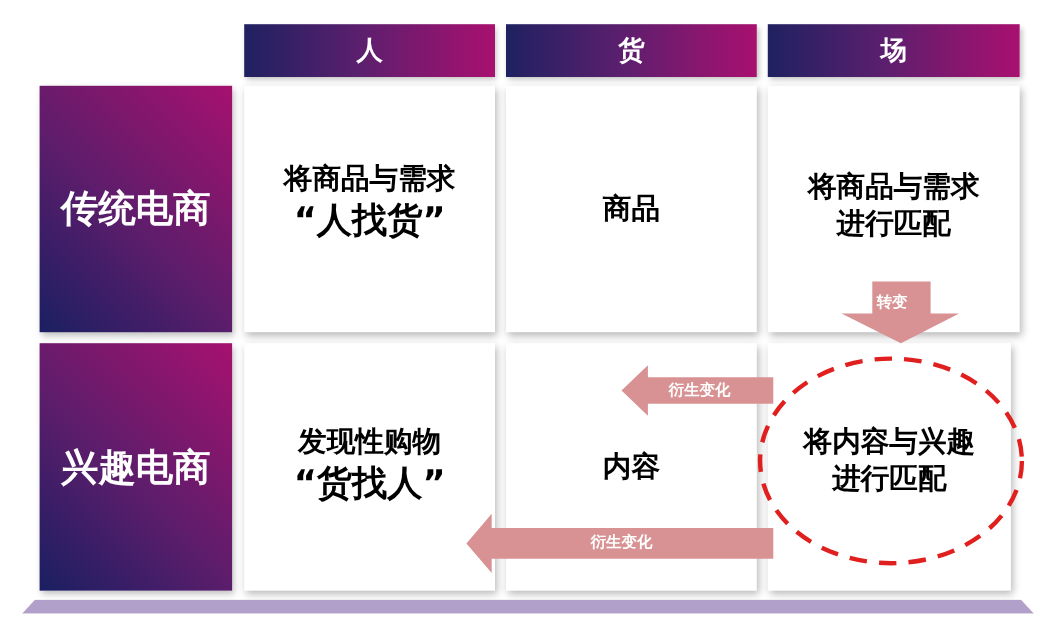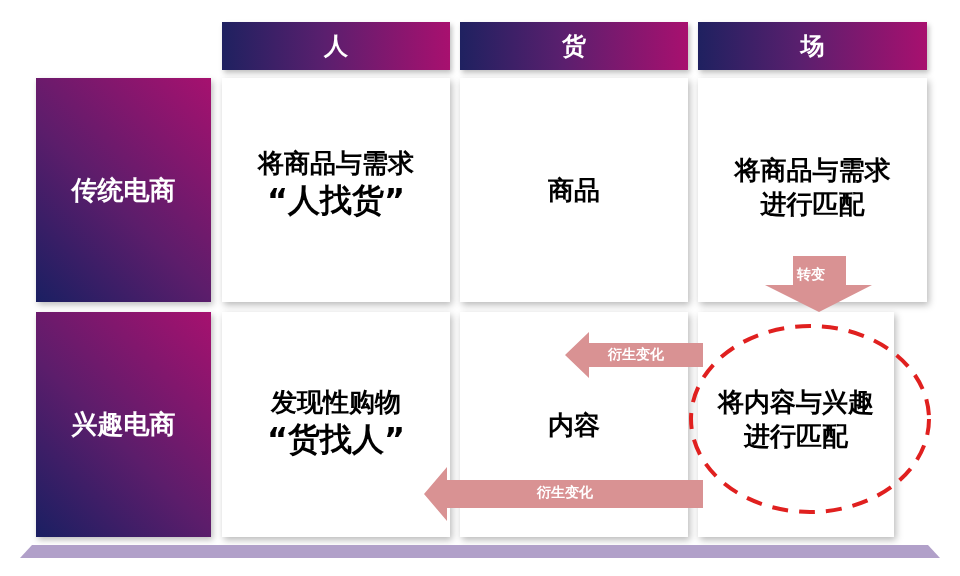--- a/index.html
+++ b/index.html
@@ -5,21 +5,21 @@
   html, body { margin:0; padding:0; }
   body { width:960px; height:576px; position:relative; background:#ffffff; overflow:hidden;
          font-family: "DejaVu Sans", "Liberation Sans", sans-serif; }
   .hdr { position:absolute; top:22px; height:48px;
          background: linear-gradient(90deg, #1f2160 0%, #5a1f6e 45%, #a8106f 100%);
          color:#fff; font-weight:bold; font-size:24px;
          display:flex; align-items:center; justify-content:center;
          box-shadow: 2px 3px 5px rgba(0,0,0,0.25); }
   .rowlabel { position:absolute; left:36px; width:175px;
          background: linear-gradient(45deg, #1a1f62 0%, #5c1d6b 45%, #a6116f 100%);
-         color:#fff; font-weight:bold; font-size:26px;
+         color:#fff; font-weight:bold; font-size:34px;
          display:flex; align-items:center; justify-content:center;
          box-shadow: 2px 3px 6px rgba(0,0,0,0.25); }
   .cell { position:absolute; background:#fff;
           box-shadow: 2px 3px 7px rgba(0,0,0,0.28);
           display:flex; align-items:center; justify-content:center; text-align:center;
           color:#000; font-weight:bold; font-size:26px; line-height:34px; }
   .cell .big { font-size:32px; line-height:40px; }
   .bottombar { position:absolute; left:20px; top:545px; width:920px; height:13px; background:#b1a0c9;
                clip-path: polygon(12px 0, 908px 0, 920px 13px, 0 13px); }
   .arrow-label { position:absolute; color:#fff; font-weight:bold; font-size:14px; }
@@ -63,21 +63,21 @@
 
 <div class="cell" style="left:222px;top:312px;width:228px;height:225px;">
   <div style="margin-top:-6px;">
     <div>发现性购物</div>
     <div class="big">“货找人”</div>
   </div>
 </div>
 <div class="cell" style="left:460px;top:312px;width:228px;height:225px;">
   <div>内容</div>
 </div>
-<div class="cell" style="left:698px;top:312px;width:196px;height:225px;">
+<div class="cell" style="left:698px;top:312px;width:221px;height:225px;">
   <div style="margin-top:-12px;">
     <div>将内容与兴趣</div>
     <div>进行匹配</div>
   </div>
 </div>
 
 <svg class="overlay" width="960" height="576" viewBox="0 0 960 576">
 
   <polygon points="793,256 846,256 846,285 872,285 819,312 765,285 793,285" fill="#d99293"></polygon>
 

